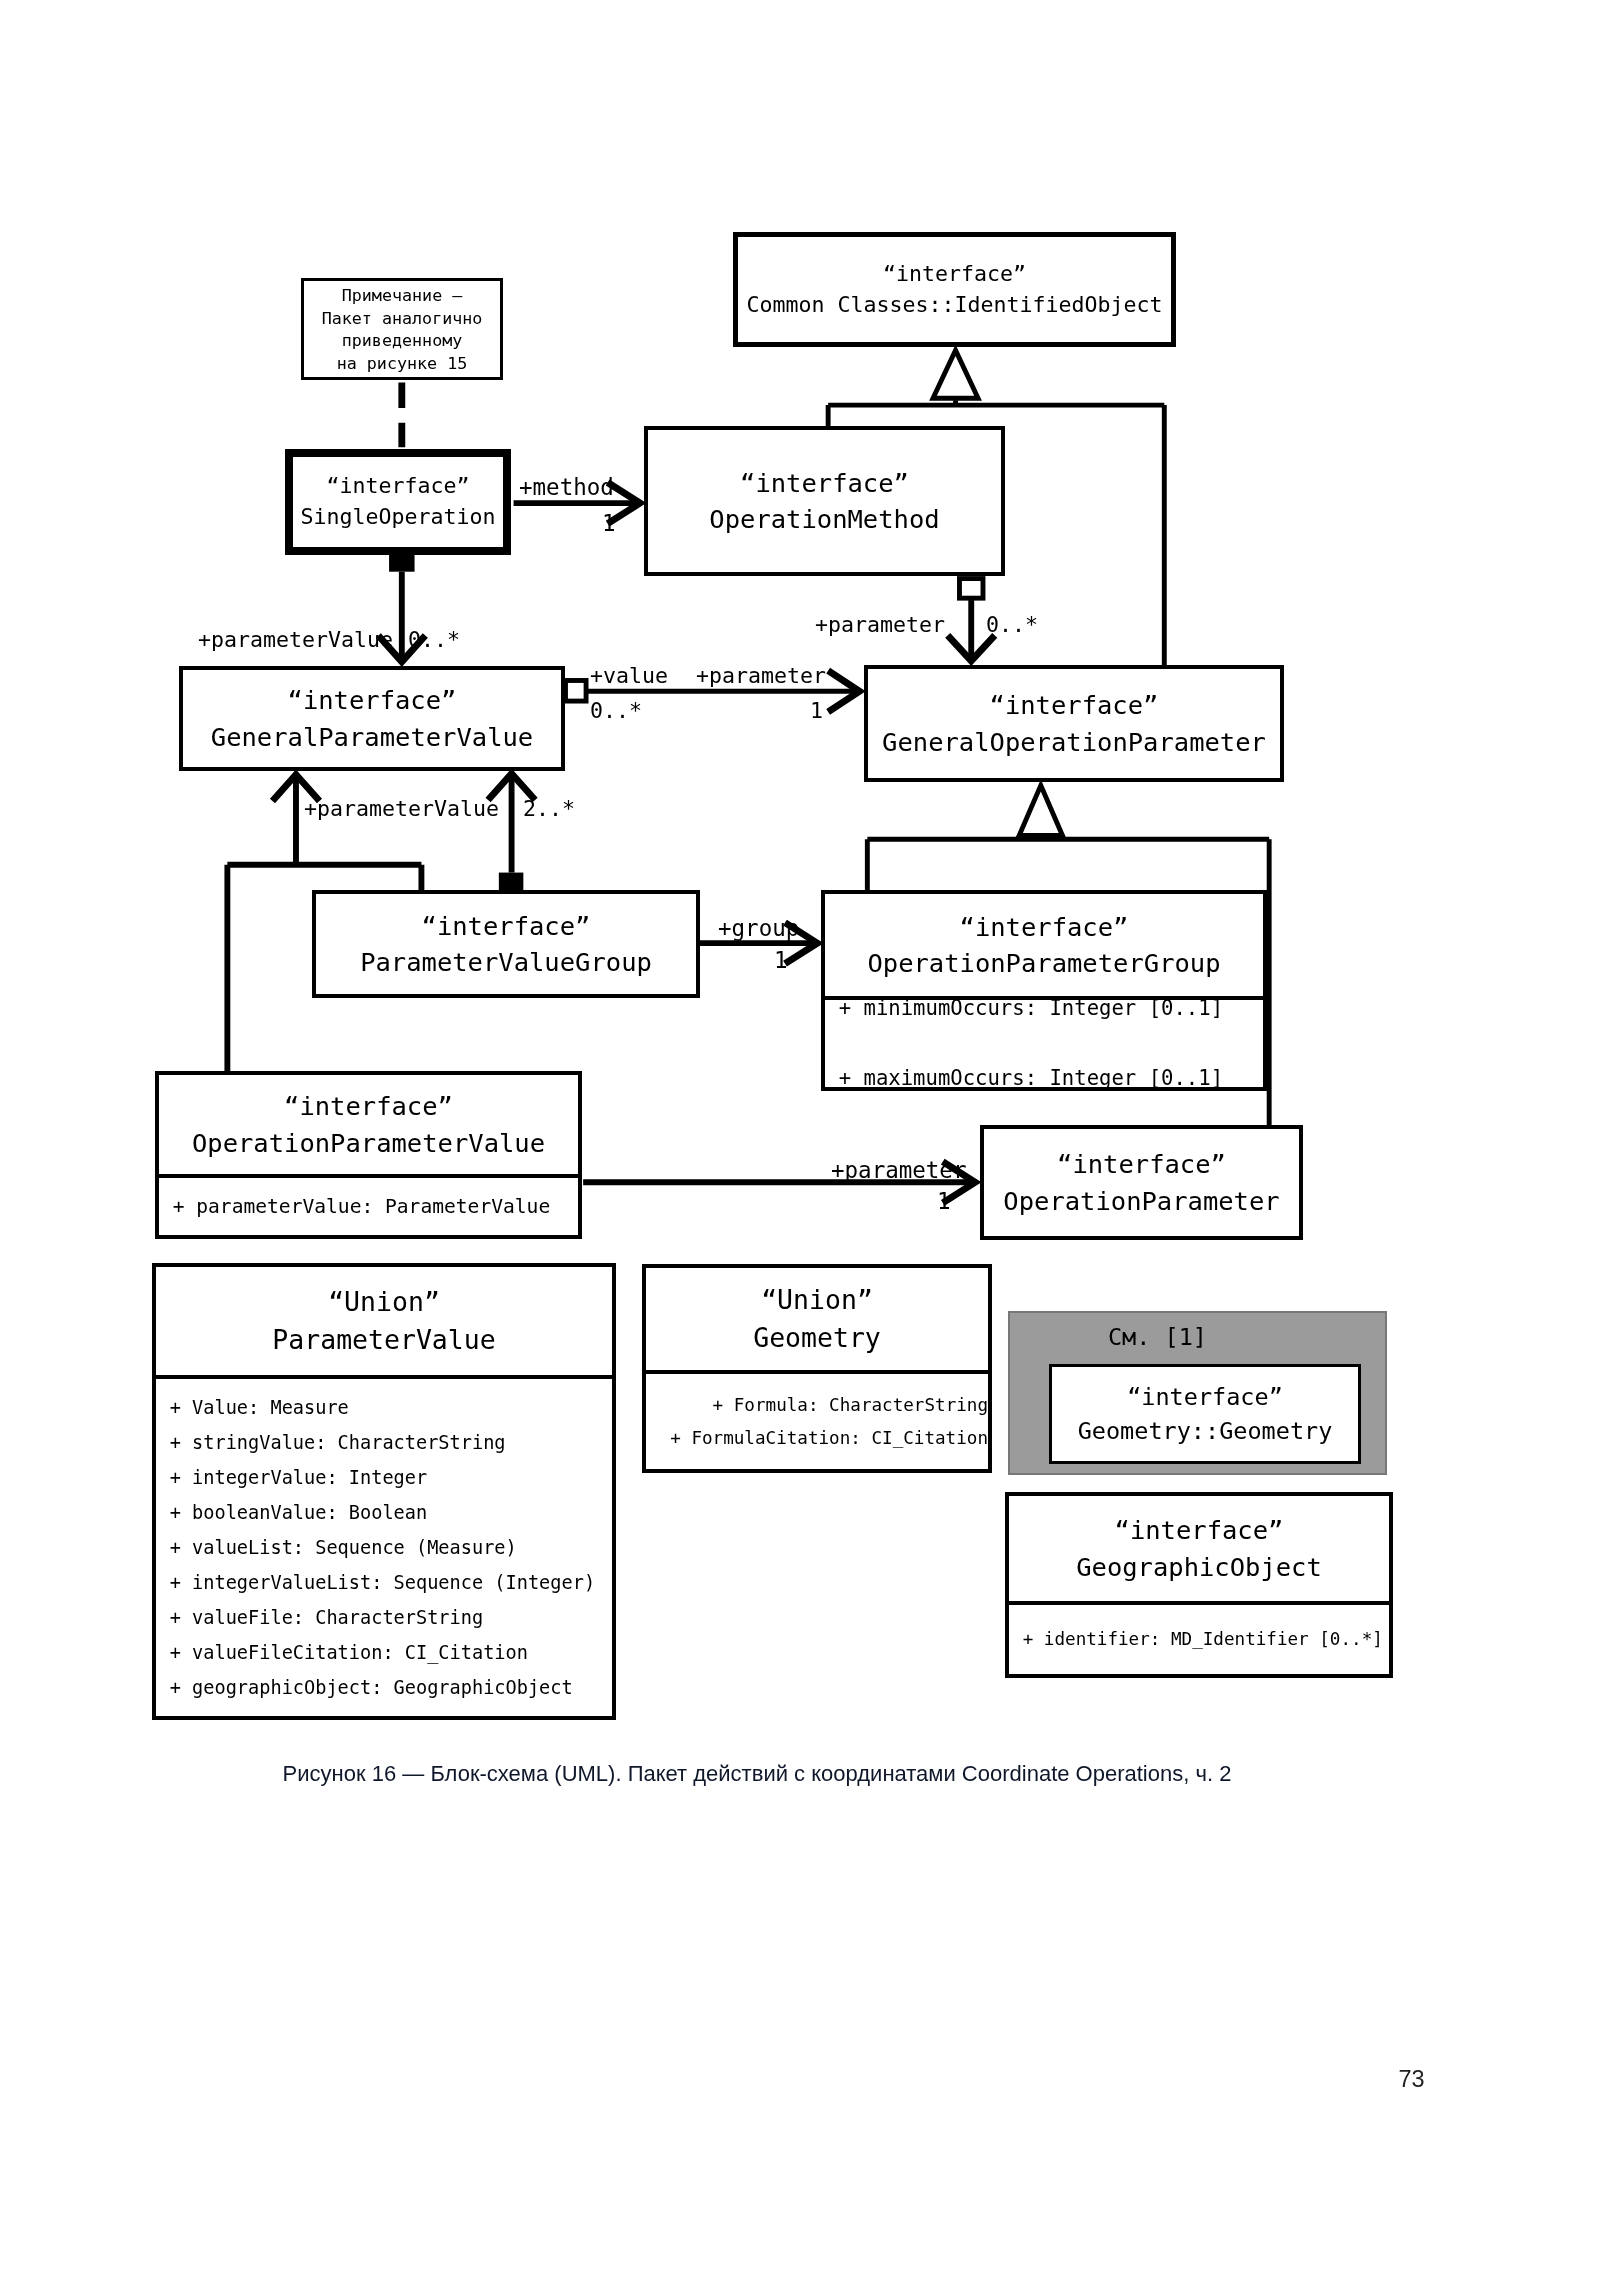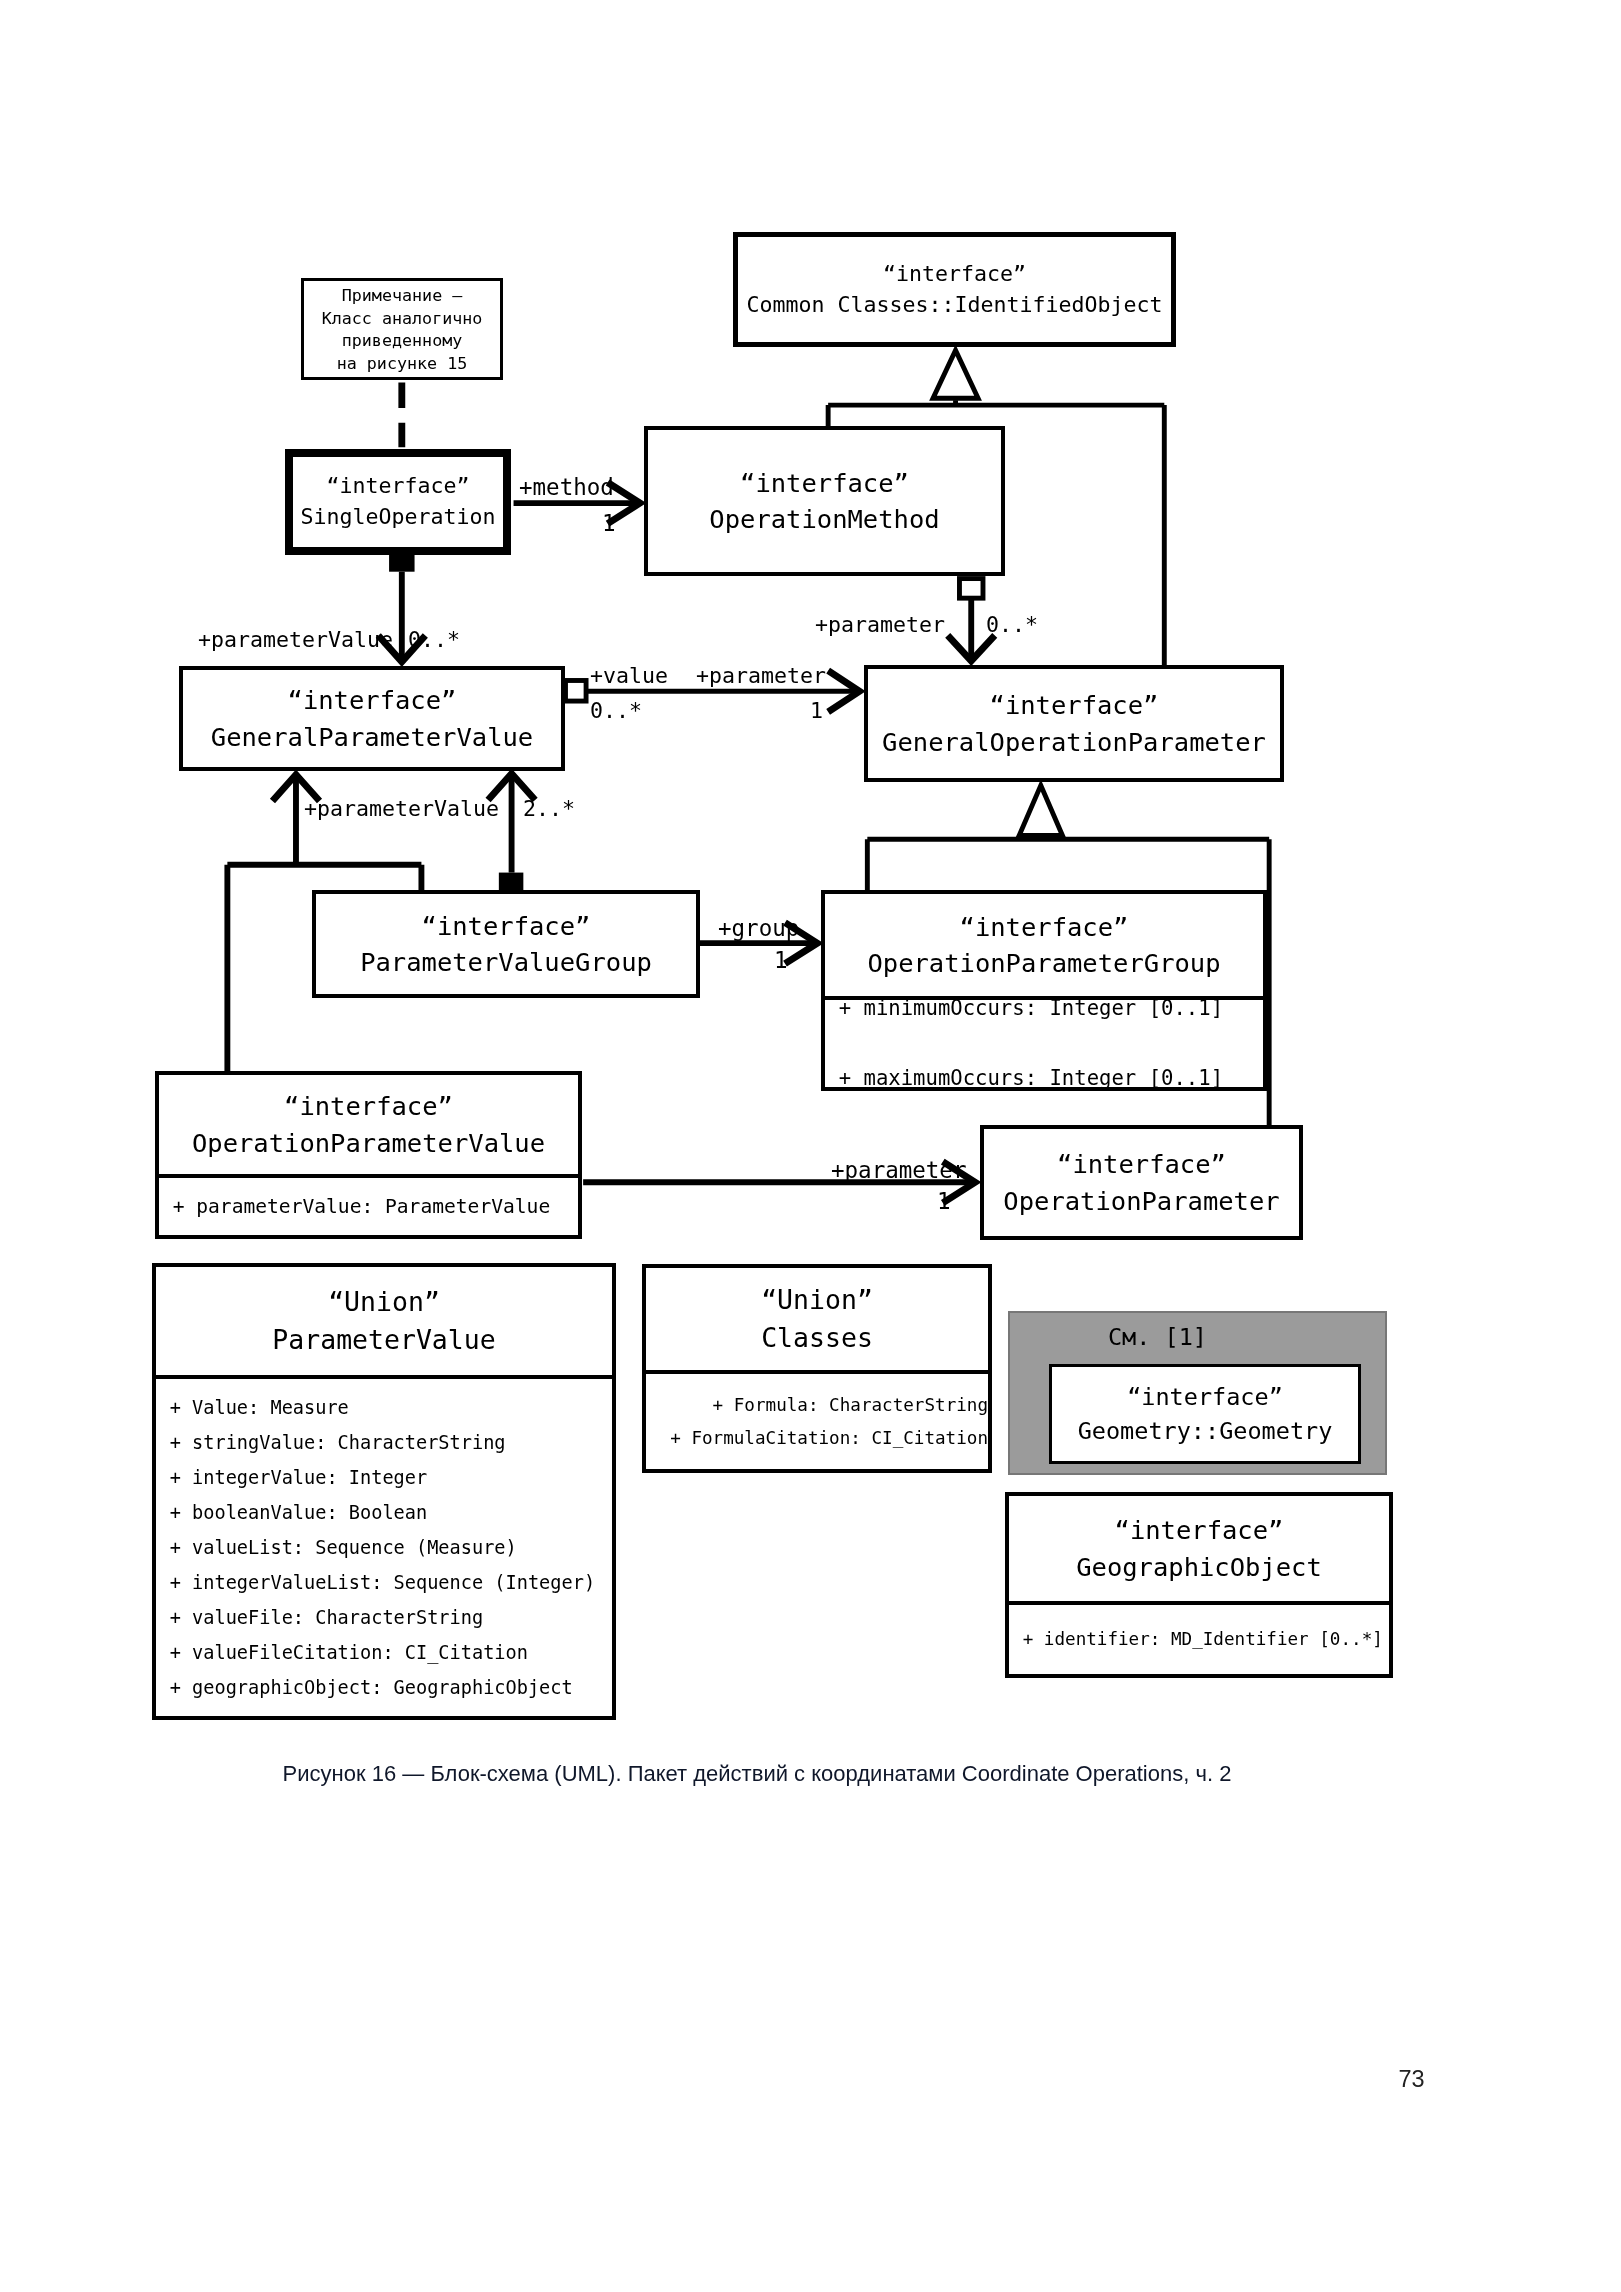--- a/index.html
+++ b/index.html
@@ -100,21 +100,21 @@
     </g>
 
     <g>
       <line x1="595" y1="1206" x2="992" y2="1206" stroke="#000" stroke-width="6"></line>
       <polyline points="962,1185 995,1206 962,1227" fill="none" stroke="#000" stroke-width="7"></polyline>
     </g>
   </svg>
 
   <div class="note">
     <div>Примечание —</div>
-    <div>Класс аналогично</div>
+    <div>Пакет аналогично</div>
     <div>приведенному</div>
     <div>на рисунке 15</div>
   </div>
 
   <div class="cls b6 f22" style="left:733px;top:232px;width:443px;height:115px;">
     <div class="head">
       <div>“interface”</div>
       <div>Common Classes::IdentifiedObject</div>
     </div>
   </div>
@@ -196,21 +196,21 @@
       <div class="attr">+ integerValueList: Sequence (Integer)</div>
       <div class="attr">+ valueFile: CharacterString</div>
       <div class="attr">+ valueFileCitation: CI_Citation</div>
       <div class="attr">+ geographicObject: GeographicObject</div>
     </div>
   </div>
 
   <div class="cls f27" style="left:642px;top:1264px;width:350px;height:209px;">
     <div class="head">
       <div>“Union”</div>
-      <div>Classes</div>
+      <div>Geometry</div>
     </div>
     <div class="attrs af18" style="height:95px;text-align:right;">
       <div class="attr">+ Formula: CharacterString</div>
       <div class="attr">+ FormulaCitation: CI_Citation</div>
     </div>
   </div>
 
   <div class="grayref">
     <div class="see">См. [1]</div>
     <div class="innercls">

